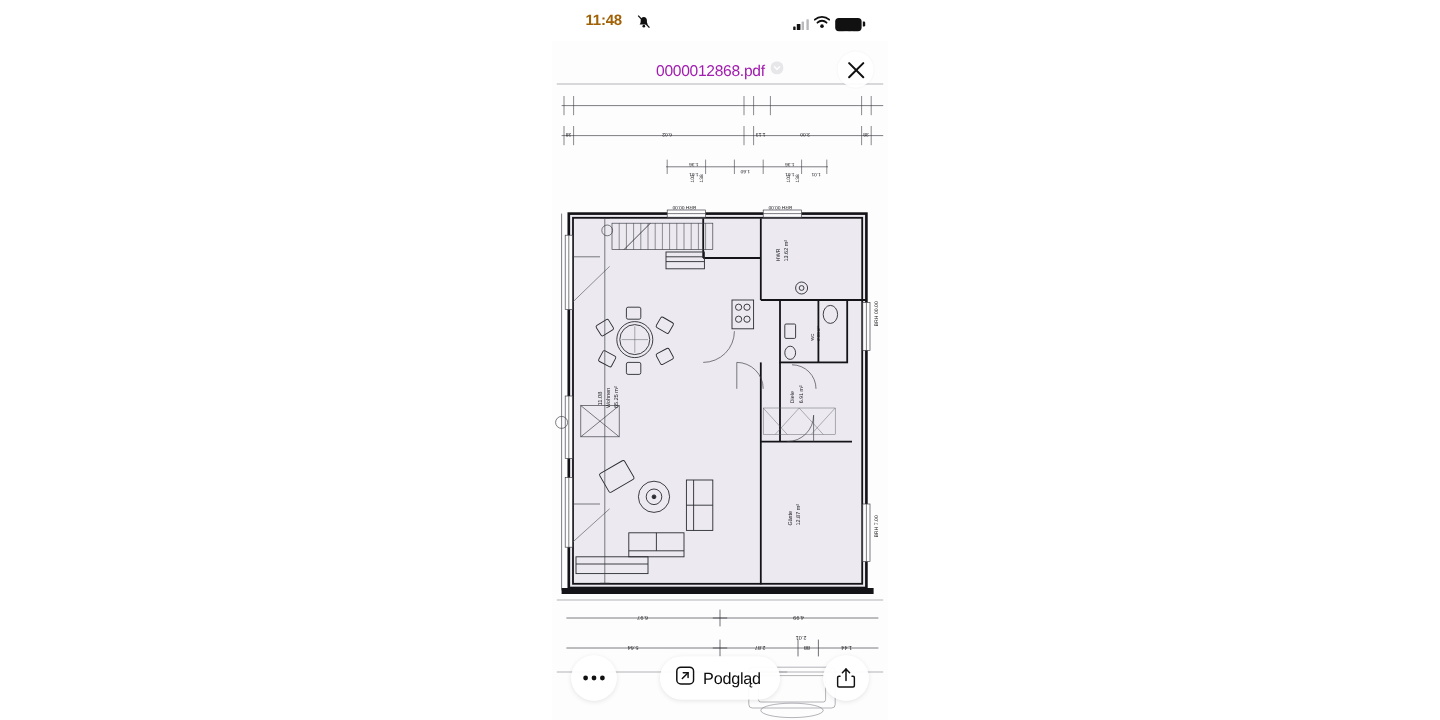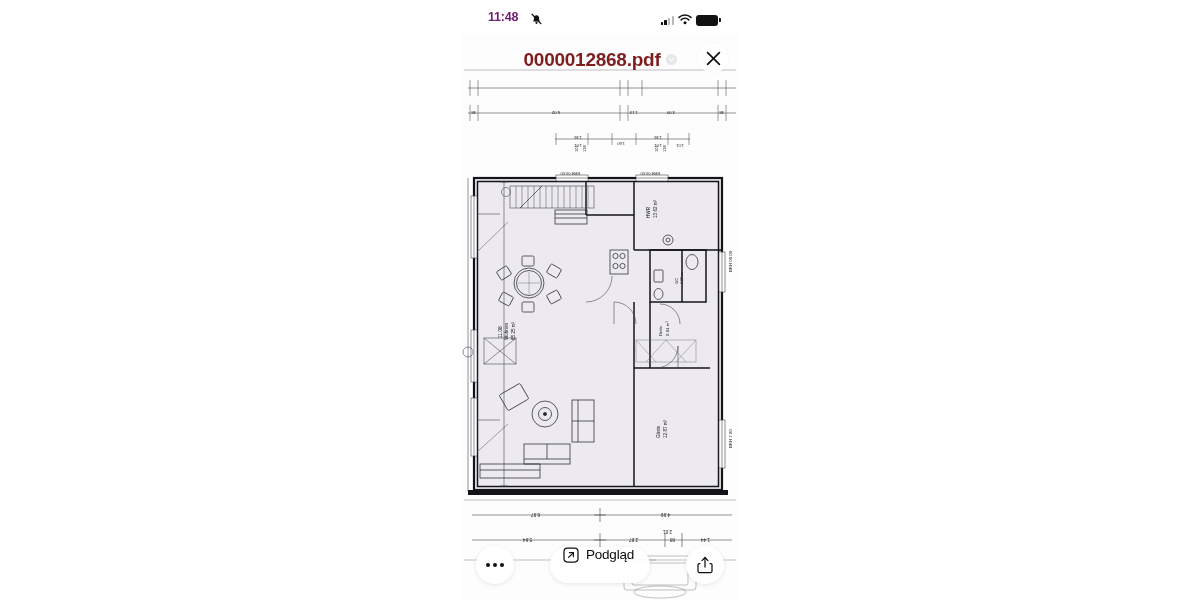--- a/index.html
+++ b/index.html
@@ -26,21 +26,21 @@
   }
 
   
   #statusbar {
     position: absolute; left: 0; top: 0; width: 280px; height: 34px;
     z-index: 40;
     background: #ffffff;
   }
   #status-time {
     position: absolute; left: 28px; top: 10px;
-    font-size: 12.5px; font-weight: bold; color: #701a75;
+    font-size: 12.5px; font-weight: bold; color: #a16207;
     letter-spacing: -0.2px;
   }
   #status-mute { position: absolute; left: 71px; top: 11px; }
   #status-right { position: absolute; right: 22px; top: 11px; display: flex; align-items: center; gap: 4px; }
   .sigbars { display: flex; align-items: flex-end; gap: 1.3px; height: 10px; }
   .sigbars i { display: block; width: 2.4px; background: #111; border-radius: .5px; }
   .sigbars i:nth-child(1){ height: 3.5px; }
   .sigbars i:nth-child(2){ height: 5.5px; }
   .sigbars i:nth-child(3){ height: 7.5px; background: #b9b9bd; }
   .sigbars i:nth-child(4){ height: 9.5px; background: #b9b9bd; }
@@ -58,21 +58,21 @@
   
   #titlebar {
     position: absolute; left: 0; top: 34px; width: 280px; height: 46px;
     z-index: 40; pointer-events: none;
   }
   #doc-title-wrap {
     position: absolute; left: 0; right: 0; top: 15px;
     display: flex; align-items: center; justify-content: center; gap: 5px;
   }
   #doc-title {
-    font-size: 19px; font-weight: bold; color: #7f1d1d;
+    font-size: 13px; font-weight: normal; color: #a21caf;
     letter-spacing: -0.25px;
   }
   #title-chevron { opacity: .42; display: block; }
   #close-button {
     position: absolute; right: 12px; top: 9px;
     width: 30px; height: 30px; border-radius: 50%;
     background: rgba(255,255,255,.92);
     box-shadow: 0 0 2px rgba(0,0,0,.07);
     display: flex; align-items: center; justify-content: center;
     pointer-events: auto; cursor: pointer;
@@ -96,21 +96,21 @@
     width: 38px; height: 38px; border-radius: 50%;
     background: rgba(255,255,255,.95);
     box-shadow: 0 1px 4px rgba(0,0,0,.10);
     display: flex; align-items: center; justify-content: center;
     cursor: pointer; flex: 0 0 auto;
   }
   #preview-pill {
     height: 36px; border-radius: 18px;
     background: rgba(255,255,255,.95);
     box-shadow: 0 1px 4px rgba(0,0,0,.10);
-    display: flex; align-items: flex-start; gap: 7px;
+    display: flex; align-items: center; gap: 7px;
     padding: 0 16px 0 13px; cursor: pointer;
   }
   #preview-label { font-size: 13.5px; color: #0b0b0b; letter-spacing: -0.2px; }
   .dots { display: flex; gap: 3px; }
   .dots i { width: 4px; height: 4px; border-radius: 50%; background: #111; display: block; }
 </style>
 </head>
 <body>
 
 <div id="screen">

